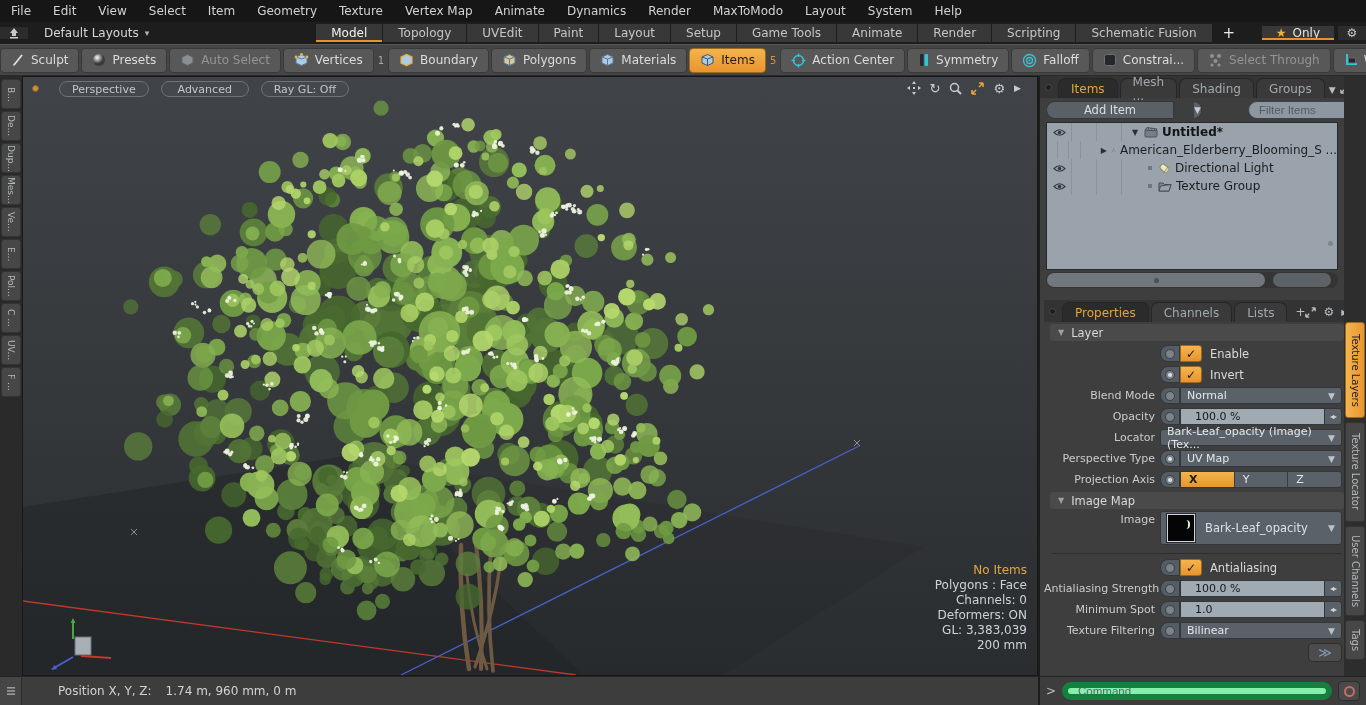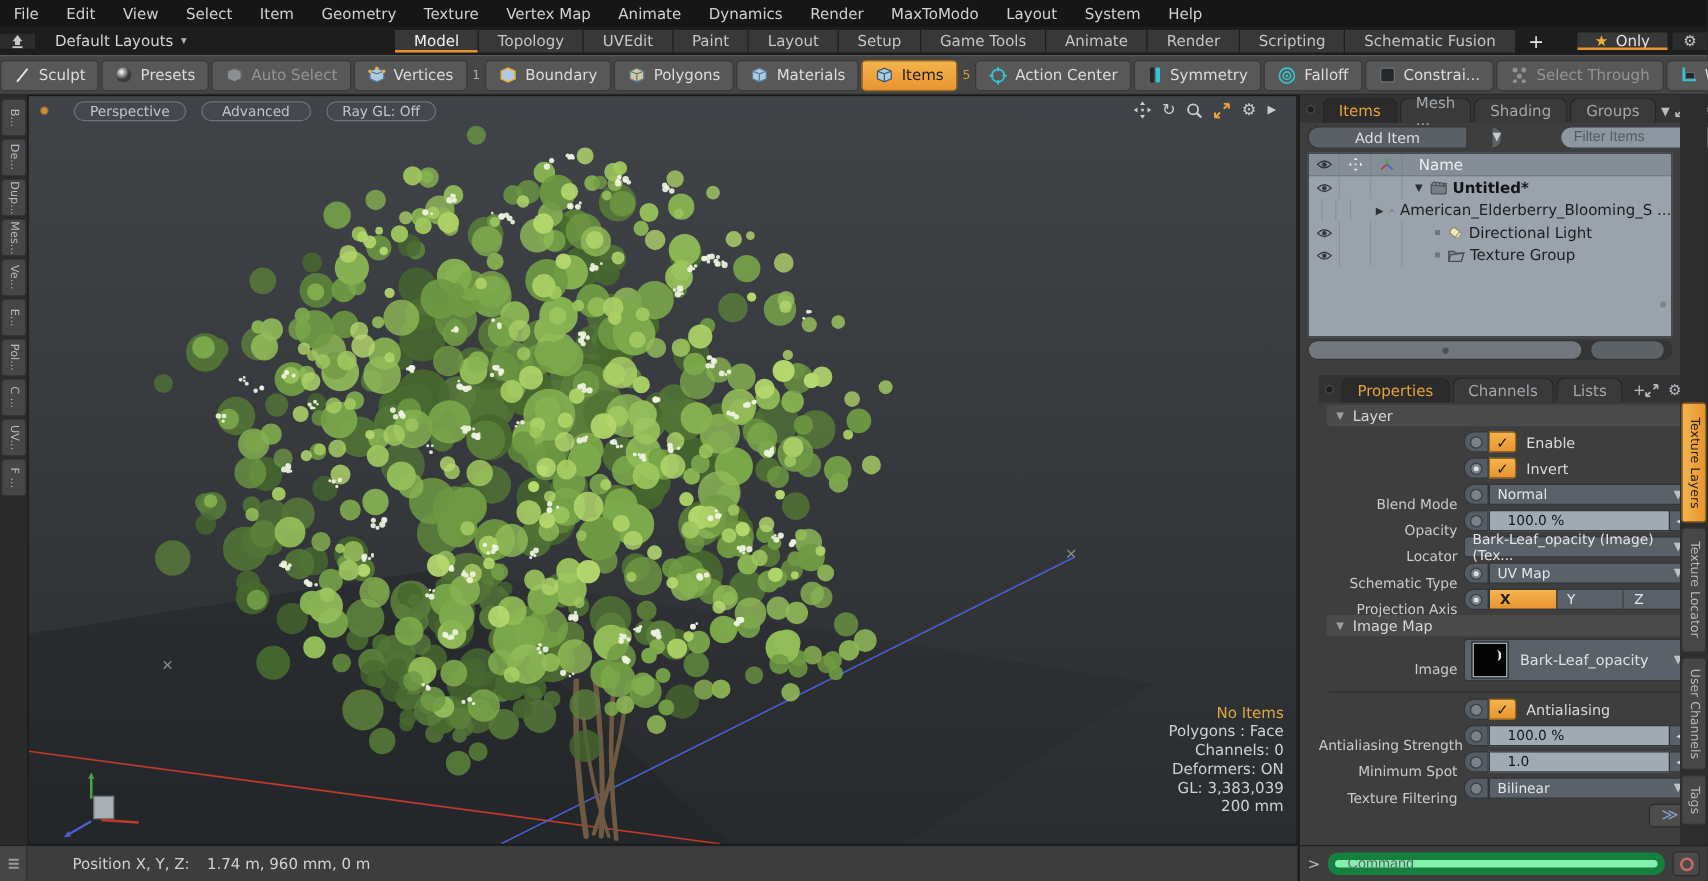--- a/index.html
+++ b/index.html
@@ -89,26 +89,26 @@
   .tree-arrow { font-size:8px; color:#2b3035; width:10px; text-align:center; }
   .tree-sq { width:4px; height:4px; background:#6e767e; margin-right:2px; }
   .il-label { margin-left:4px; white-space:nowrap; }
   .il-label.bold { font-weight:bold; color:#121416; }
   .scroll-dot { position:absolute; right:4px; top:118px; width:5px; height:5px; border-radius:50%; background:#7d858d; }
   .hscroll { position:absolute; left:6px; top:196px; width:292px; height:16px; background:#353535; border-radius:8px; display:flex; align-items:center; }
   .hthumb { position:relative; height:14px; width:218px; margin-left:1px; background:#71777d; border-radius:7px; }
   .hthumb::after { content:""; position:absolute; left:50%; top:50%; width:5px; height:5px; margin:-2.5px; border-radius:50%; background:#4c5156; }
   .hcorner { height:14px; width:58px; margin-left:8px; background:#5d6267; border-radius:7px; }
 
-  .props { position:absolute; left:15px; top:224px; width:306px; height:376px; }
+  .props { position:absolute; left:4px; top:224px; width:306px; height:376px; }
   .sect { margin:2px 6px; height:17px; background:#4a4a4a; border-radius:3px; color:#d8d8d8;
           display:flex; align-items:center; gap:7px; padding:0 8px; font-size:11.5px; }
   .sect .tri { font-size:8px; color:#9aa0a5; }
   .prow { height:21px; display:flex; align-items:center; padding-right:8px; }
-  .plabel { width:116px; text-align:right; color:#c9ccce; font-size:11px; padding-right:5px; white-space:nowrap;margin-top:16px; }
+  .plabel { width:116px; text-align:right; color:#c9ccce; font-size:11px; padding-right:5px; white-space:nowrap; }
   .pctrl { flex:1; display:flex; align-items:center; height:17px; }
   .radio-cell { width:20px; height:17px; background:#565c63; border:1px solid #32373b; border-radius:8px 0 0 8px;
                 display:flex; align-items:center; justify-content:center; }
   .radio { width:10px; height:10px; border-radius:50%; background:#7b838a; border:1px solid #3a3f44; }
   .radio.on::after { content:""; display:block; width:4px; height:4px; margin:2px; border-radius:50%; background:#dfe3e6; }
   .checkbox { width:22px; height:17px; background:linear-gradient(#f4b44e,#e8952e); border:1px solid #9c6a1d; border-radius:0 3px 3px 0;
               color:#161616; font-weight:bold; display:flex; align-items:center; justify-content:center; font-size:12px; }
   .chk-label { margin-left:8px; color:#dadada; font-size:11.5px; }
   .dd { flex:1; height:17px; background:#5a6168; border:1px solid #32373b; border-radius:0 3px 3px 0;
         color:#e4e7ea; font-size:11px; display:flex; align-items:center; padding:0 6px; }
@@ -1449,42 +1449,20 @@
       <div class="items-toolbar">
         <div class="add-item">Add Item</div>
         <div class="add-item-arrow">
             <span>▼</span>
           </div>
         <input class="filter-input" placeholder="Filter Items" style="">
 
       </div>
 
       <div class="item-list">
-        <div class="il-header">
-          <div class="il-col">
-              <svg width="13" height="9" viewBox="0 0 13 9">
-            <path d="M1 4.5 Q6.5 -1 12 4.5 Q6.5 10 1 4.5 Z" fill="none" stroke="#2e3439" stroke-width="1.1"></path>
-                <circle cx="6.5" cy="4.5" r="1.8" fill="#2e3439"></circle>
-              </svg>
-            </div>
-          <div class="il-col">
-              <svg width="11" height="11" viewBox="0 0 11 11">
-            <path d="M5.5 0 L7 2 H4 Z M5.5 11 L4 9 H7 Z M0 5.5 L2 4 V7 Z M11 5.5 L9 7 V4 Z" fill="#e8ebee"></path>
-                <rect x="4.8" y="4.8" width="1.4" height="1.4" fill="#e8ebee"></rect>
-              </svg>
-            </div>
-          <div class="il-col">
-              <svg width="11" height="11" viewBox="0 0 11 11">
-            <line x1="5.5" y1="5.5" x2="5.5" y2="0.5" stroke="#44a93e" stroke-width="1.4"></line>
-            <line x1="5.5" y1="5.5" x2="1" y2="9.5" stroke="#c0392b" stroke-width="1.4"></line>
-            <line x1="5.5" y1="5.5" x2="10" y2="9.5" stroke="#4a5fd0" stroke-width="1.4"></line>
-              </svg>
-            </div>
-          <div class="il-name">Name</div>
-        </div>
 
         <div class="il-row">
           <div class="il-gut">
               <svg width="13" height="9" viewBox="0 0 13 9">
             <path d="M1 4.5 Q6.5 -1 12 4.5 Q6.5 10 1 4.5 Z" fill="none" stroke="#33393f" stroke-width="1.1"></path>
                 <circle cx="6.5" cy="4.5" r="1.8" fill="#33393f"></circle>
               </svg>
             </div>
           <div class="il-gut"></div>
             <div class="il-gut"></div>
@@ -1637,21 +1615,21 @@
         <div class="prow">
           <div class="plabel">Locator</div>
           <div class="pctrl">
             <div class="dd rounded">
               <span>Bark-Leaf_opacity (Image) (Tex...</span>
                 <span class="caret">▼</span>
             </div>
           </div>
         </div>
         <div class="prow">
-          <div class="plabel">Schematic Type</div>
+          <div class="plabel">Perspective Type</div>
           <div class="pctrl">
             <div class="radio-cell">
                 <div class="radio on"></div>
               </div>
             <div class="dd">
               <span>UV Map</span>
                 <span class="caret">▼</span>
             </div>
           </div>
         </div>

